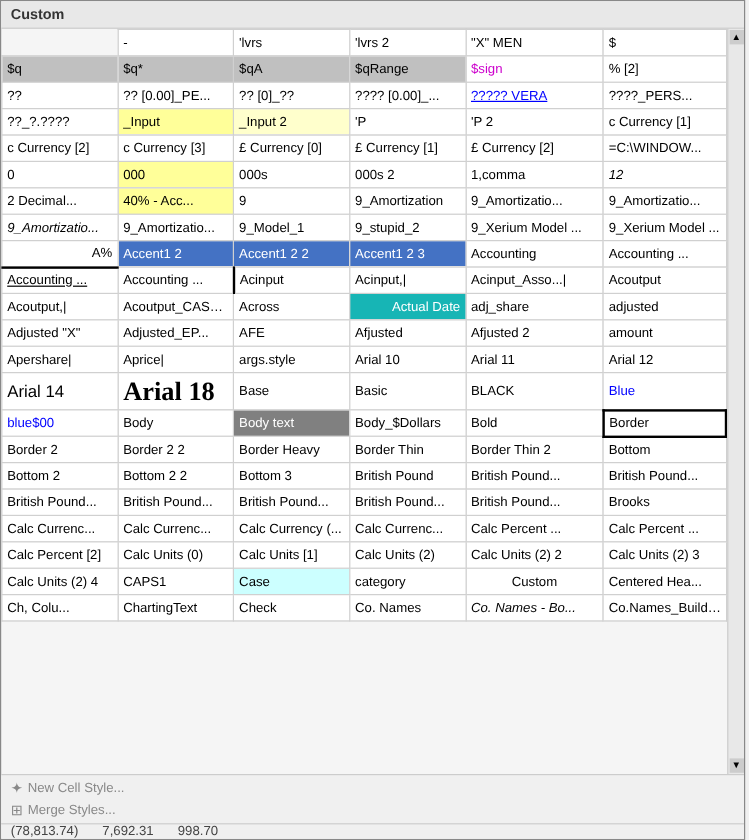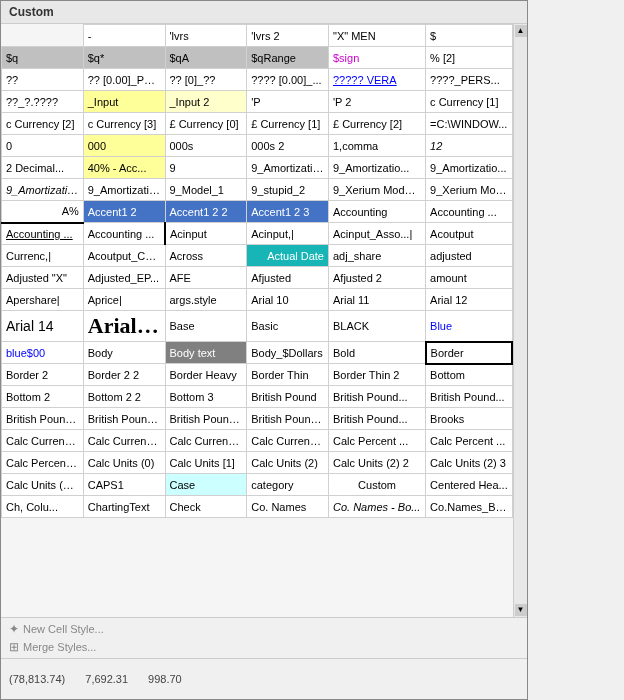--- a/index.html
+++ b/index.html
@@ -5,21 +5,21 @@
     * { box-sizing: border-box; margin: 0; padding: 0; }
     body {
       font-family: 'Segoe UI', Tahoma, Geneva, Verdana, sans-serif;
       font-size: 11px;
       background: #f0f0f0;
       width: 624px;
       height: 700px;
       overflow: hidden;
     }
     .window {
-      width: 528px;
+      width: 621px;
       height: 700px;
       display: flex;
       flex-direction: column;
       border: 1px solid #888;
       background: #f5f5f5;
     }
     .title-bar {
       background: #e8e8e8;
       border-bottom: 1px solid #ccc;
       padding: 4px 8px;
@@ -83,21 +83,21 @@
       padding: 2px 4px;
       cursor: pointer;
       display: flex;
       align-items: center;
       gap: 4px;
     }
     .bottom-link .icon { font-size: 12px; }
     .status-bar {
       background: #f0f0f0;
       border-top: 1px solid #ccc;
-      padding: 14px 8px;
+      padding: 0 8px;
       font-size: 11px;
       color: #444;
       display: flex;
       gap: 20px;
     }
     .scrollbar-col {
       width: 14px;
       min-width: 14px;
       background: #e8e8e8;
       border-left: 1px solid #ccc;
@@ -206,21 +206,21 @@
             </tr>
             <tr>
               <td class="underline-text bold-text">Accounting ...</td>
               <td class="bold-text">Accounting ...</td>
               <td class="left-border">Acinput</td>
               <td>Acinput,|</td>
               <td>Acinput_Asso...|</td>
               <td>Acoutput</td>
             </tr>
             <tr>
-              <td>Currenc,|</td>
+              <td>Acoutput,|</td>
               <td>Acoutput_CASco...</td>
               <td>Across</td>
               <td class="teal-bg">Actual Date</td>
               <td>adj_share</td>
               <td>adjusted</td>
             </tr>
             <tr>
               <td>Adjusted "X"</td>
               <td>Adjusted_EP...</td>
               <td>AFE</td>

